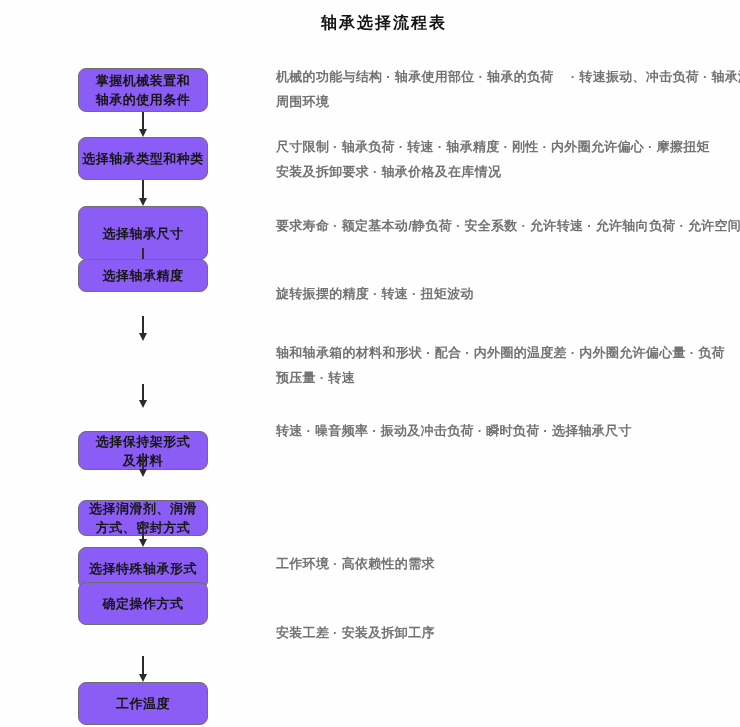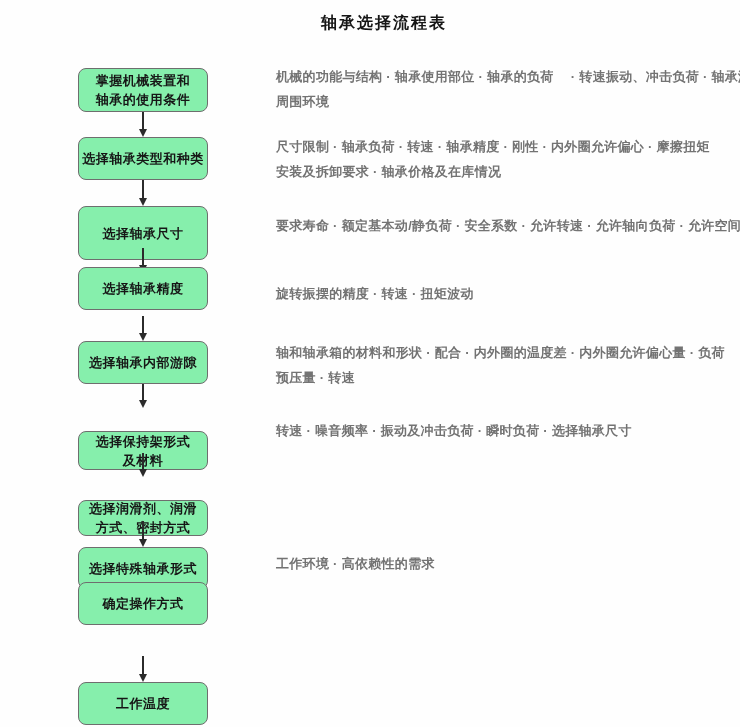--- a/index.html
+++ b/index.html
@@ -15,21 +15,21 @@
   .title{
     position:absolute;top:13px;left:0;width:720px;
     text-align:center;
     font-size:16px;font-weight:bold;letter-spacing:2px;
     color:#161616;
   }
   .box{
     position:absolute;left:54px;width:130px;
     box-sizing:border-box;
     border:1.4px solid #6e6e6e;border-radius:8px;
-    background:#86efac;
+    background:#8b5cf6;
     display:flex;align-items:center;justify-content:center;
     text-align:center;
     font-size:13px;font-weight:bold;line-height:19px;
     letter-spacing:0.5px;
     white-space:pre-line;
     color:#161616;
   }
   .desc{
     position:absolute;left:252px;
     font-size:13px;font-weight:bold;line-height:25px;
@@ -73,28 +73,27 @@
       <span class="head"></span>
     </div>
 
   <div class="box" style="top:206px;height:54px">选择轴承尺寸</div>
   <div class="desc" style="top:213px">要求寿命 · 额定基本动/静负荷 · 安全系数 · 允许转速 · 允许轴向负荷 · 允许空间</div>
   <div class="arrow" style="top:248px;height:25px">
       <span class="line"></span>
       <span class="head"></span>
     </div>
 
-  <div class="box" style="top:267px;height:43px">选择轴承精度</div>
+  <div class="box" style="top:259px;height:33px">选择轴承精度</div>
   <div class="desc" style="top:281px">旋转振摆的精度 · 转速 · 扭矩波动</div>
   <div class="arrow" style="top:316px;height:25px">
       <span class="line"></span>
       <span class="head"></span>
     </div>
 
-  <div class="box" style="top:341px;height:43px">选择轴承内部游隙</div>
   <div class="desc" style="top:340px">轴和轴承箱的材料和形状 · 配合 · 内外圈的温度差 · 内外圈允许偏心量 · 负荷
 预压量 · 转速</div>
   <div class="arrow" style="top:384px;height:24px">
       <span class="line"></span>
       <span class="head"></span>
     </div>
 
   <div class="box" style="top:431px;height:39px">选择保持架形式
 及材料</div>
   <div class="desc" style="top:418px">转速 · 噪音频率 · 振动及冲击负荷 · 瞬时负荷 · 选择轴承尺寸</div>
@@ -111,20 +110,21 @@
     </div>
 
   <div class="box" style="top:547px;height:42px">选择特殊轴承形式</div>
   <div class="desc" style="top:551px">工作环境 · 高依赖性的需求</div>
   <div class="arrow" style="top:589px;height:24px">
       <span class="line"></span>
       <span class="head"></span>
     </div>
 
   <div class="box" style="top:582px;height:43px">确定操作方式</div>
+  <div class="desc" style="top:620px">安装工差 · 安装及拆卸工序</div>
   <div class="arrow" style="top:656px;height:26px">
       <span class="line"></span>
       <span class="head"></span>
     </div>
 
   <div class="box" style="top:682px;height:43px">工作温度</div>
 
 </div>
 
 </body></html>

